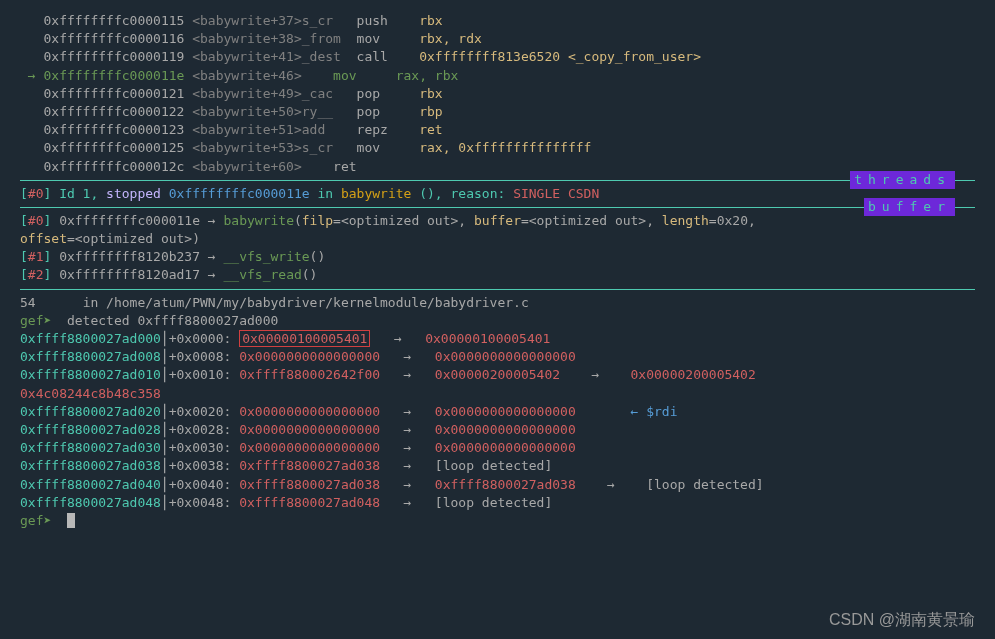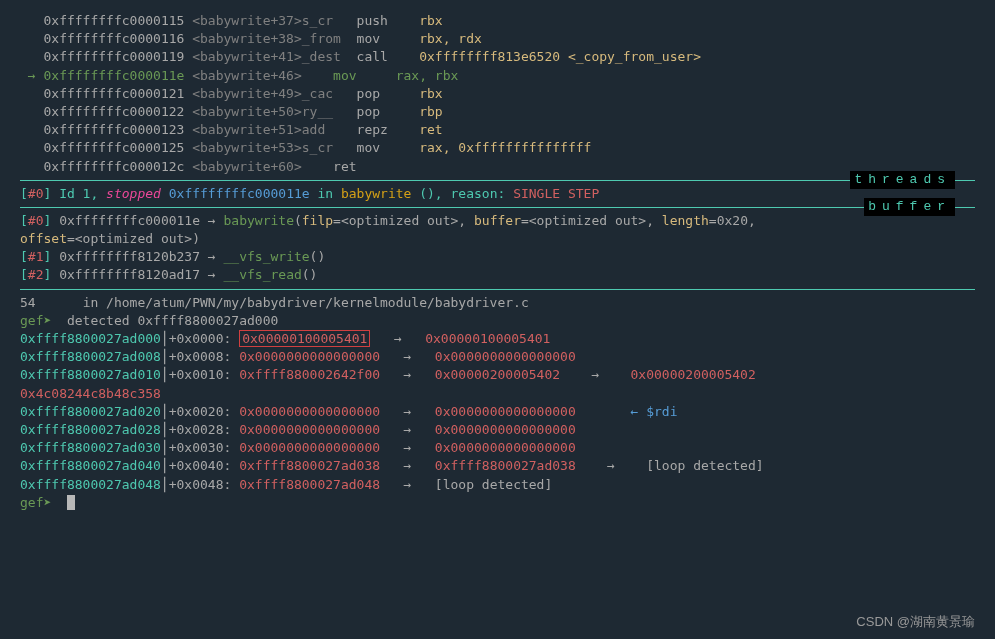--- a/index.html
+++ b/index.html
@@ -19,49 +19,48 @@
     position: relative;
   }
   .cyan { color: #4ec9b0; }
   .yellow { color: #d7ba7d; }
   .red { color: #d16060; }
   .blue { color: #569cd6; }
   .grey { color: #808080; }
   .lightgrey { color: #a8a8a8; margin-top: 16px; }
   .green { color: #6a9955; }
   .gold { color: #d4a017; }
-  .bright-red { color: #ec4899; font-style: italic; }
+  .bright-red { color: #c4b5fd; }
   .arrow { color: #6a9955; }
   .border-top {
     border-top: 1px solid #4ec9b0;
     margin-top: 4px;
     padding-top: 4px;
     position: relative;
   }
   .section-label {
     position: absolute;
     right: 20px;
     top: -10px;
     color: #4ec9b0;
-    background: #000000;
+    background: #6d28d9;
     padding: 0 4px;
     letter-spacing: 6px;
-    font-family: Liberation Mono, monospace;
   }
   .highlight-box {
     border: 1px solid #d14040;
     padding: 0 2px;
     color: #d16060;
   }
   .watermark {
     position: absolute;
     bottom: 8px;
     right: 20px;
     color: #999;
-    font-size: 13px;
+    font-size: 16px;
     font-family: sans-serif;
   }
   .line { white-space: pre; display: block; }
 </style>
 </head>
 <body>
 
 <div class="terminal">
 
   <div>
@@ -71,21 +70,21 @@
     <span class="line"><span class="arrow"> → </span><span class="green">0xffffffffc000011e</span> <span class="grey">&lt;babywrite+46&gt;</span>    <span class="green">mov</span>     <span class="green">rax, rbx</span></span>
     <span class="line">   <span class="lightgrey">0xffffffffc0000121</span> <span class="grey">&lt;babywrite+49&gt;</span><span class="grey">_cac</span>   <span class="lightgrey">pop</span>     <span class="yellow">rbx</span></span>
     <span class="line">   <span class="lightgrey">0xffffffffc0000122</span> <span class="grey">&lt;babywrite+50&gt;</span><span class="grey">ry__</span>   <span class="lightgrey">pop</span>     <span class="yellow">rbp</span></span>
     <span class="line">   <span class="lightgrey">0xffffffffc0000123</span> <span class="grey">&lt;babywrite+51&gt;</span><span class="grey">add</span>    <span class="lightgrey">repz</span>    <span class="yellow">ret</span></span>
     <span class="line">   <span class="lightgrey">0xffffffffc0000125</span> <span class="grey">&lt;babywrite+53&gt;</span><span class="grey">s_cr</span>   <span class="lightgrey">mov</span>     <span class="yellow">rax, 0xfffffffffffffff</span></span>
     <span class="line">   <span class="lightgrey">0xffffffffc000012c</span> <span class="grey">&lt;babywrite+60&gt;</span>    <span class="lightgrey">ret</span></span>
   </div>
 
   <div class="border-top">
     <span class="section-label">threads</span>
-    <span class="line"><span class="cyan">[</span><span class="red">#0</span><span class="cyan">] Id 1, </span><span class="bright-red">stopped</span> <span class="blue">0xffffffffc000011e</span><span class="cyan"> in </span><span class="gold">babywrite</span><span class="cyan"> (), reason: </span><span class="red">SINGLE STEP</span></span>
+    <span class="line"><span class="cyan">[</span><span class="red">#0</span><span class="cyan">] Id 1, </span><span class="bright-red">stopped</span> <span class="blue">0xffffffffc000011e</span><span class="cyan"> in </span><span class="gold">babywrite</span><span class="cyan"> (), reason: </span><span class="red">SINGLE CSDN</span></span>
   </div>
 
   <div class="border-top">
     <span class="section-label">buffer</span>
     <span class="line"><span class="cyan">[</span><span class="red">#0</span><span class="cyan">] </span><span class="lightgrey">0xffffffffc000011e</span> <span class="lightgrey">→</span> <span class="green">babywrite</span><span class="lightgrey">(</span><span class="yellow">filp</span><span class="lightgrey">=&lt;optimized out&gt;, </span><span class="yellow">buffer</span><span class="lightgrey">=&lt;optimized out&gt;, </span><span class="yellow">length</span><span class="lightgrey">=0x20, </span></span>
     <span class="line"><span class="yellow">offset</span><span class="lightgrey">=&lt;optimized out&gt;)</span></span>
     <span class="line"><span class="cyan">[</span><span class="red">#1</span><span class="cyan">] </span><span class="lightgrey">0xffffffff8120b237</span> <span class="lightgrey">→</span> <span class="green">__vfs_write</span><span class="lightgrey">()</span></span>
     <span class="line"><span class="cyan">[</span><span class="red">#2</span><span class="cyan">] </span><span class="lightgrey">0xffffffff8120ad17</span> <span class="lightgrey">→</span> <span class="green">__vfs_read</span><span class="lightgrey">()</span></span>
   </div>
 
@@ -93,20 +92,21 @@
     <span class="line"><span class="lightgrey">54</span>      <span class="lightgrey">in /home/atum/PWN/my/babydriver/kernelmodule/babydriver.c</span></span>
     <span class="line"><span class="green">gef➤</span>  <span class="lightgrey">detected 0xffff8800027ad000</span></span>
 
     <span class="line"><span class="cyan">0xffff8800027ad000</span>│<span class="lightgrey">+0x0000:</span> <span class="highlight-box">0x00000100005401</span>   <span class="lightgrey">→</span>   <span class="red">0x00000100005401</span></span>
     <span class="line"><span class="cyan">0xffff8800027ad008</span>│<span class="lightgrey">+0x0008:</span> <span class="red">0x0000000000000000</span>   <span class="lightgrey">→</span>   <span class="red">0x0000000000000000</span></span>
     <span class="line"><span class="cyan">0xffff8800027ad010</span>│<span class="lightgrey">+0x0010:</span> <span class="red">0xffff880002642f00</span>   <span class="lightgrey">→</span>   <span class="red">0x00000200005402</span>    <span class="lightgrey">→</span>    <span class="red">0x00000200005402</span></span>
     <span class="line"><span class="red">0x4c08244c8b48c358</span></span>
     <span class="line"><span class="cyan">0xffff8800027ad020</span>│<span class="lightgrey">+0x0020:</span> <span class="red">0x0000000000000000</span>   <span class="lightgrey">→</span>   <span class="red">0x0000000000000000</span>       <span class="blue">← $rdi</span></span>
     <span class="line"><span class="cyan">0xffff8800027ad028</span>│<span class="lightgrey">+0x0028:</span> <span class="red">0x0000000000000000</span>   <span class="lightgrey">→</span>   <span class="red">0x0000000000000000</span></span>
     <span class="line"><span class="cyan">0xffff8800027ad030</span>│<span class="lightgrey">+0x0030:</span> <span class="red">0x0000000000000000</span>   <span class="lightgrey">→</span>   <span class="red">0x0000000000000000</span></span>
+    <span class="line"><span class="cyan">0xffff8800027ad038</span>│<span class="lightgrey">+0x0038:</span> <span class="red">0xffff8800027ad038</span>   <span class="lightgrey">→</span>   <span class="lightgrey">[loop detected]</span></span>
     <span class="line"><span class="cyan">0xffff8800027ad040</span>│<span class="lightgrey">+0x0040:</span> <span class="red">0xffff8800027ad038</span>   <span class="lightgrey">→</span>   <span class="red">0xffff8800027ad038</span>    <span class="lightgrey">→</span>    <span class="lightgrey">[loop detected]</span></span>
     <span class="line"><span class="cyan">0xffff8800027ad048</span>│<span class="lightgrey">+0x0048:</span> <span class="red">0xffff8800027ad048</span>   <span class="lightgrey">→</span>   <span class="lightgrey">[loop detected]</span></span>
     <span class="line"><span class="green">gef➤</span>  <span style="background:#b8b8b8;"> </span></span>
   </div>
 
 </div>
 
 <div class="watermark">CSDN @湖南黄景瑜</div>
 
 </body></html>

